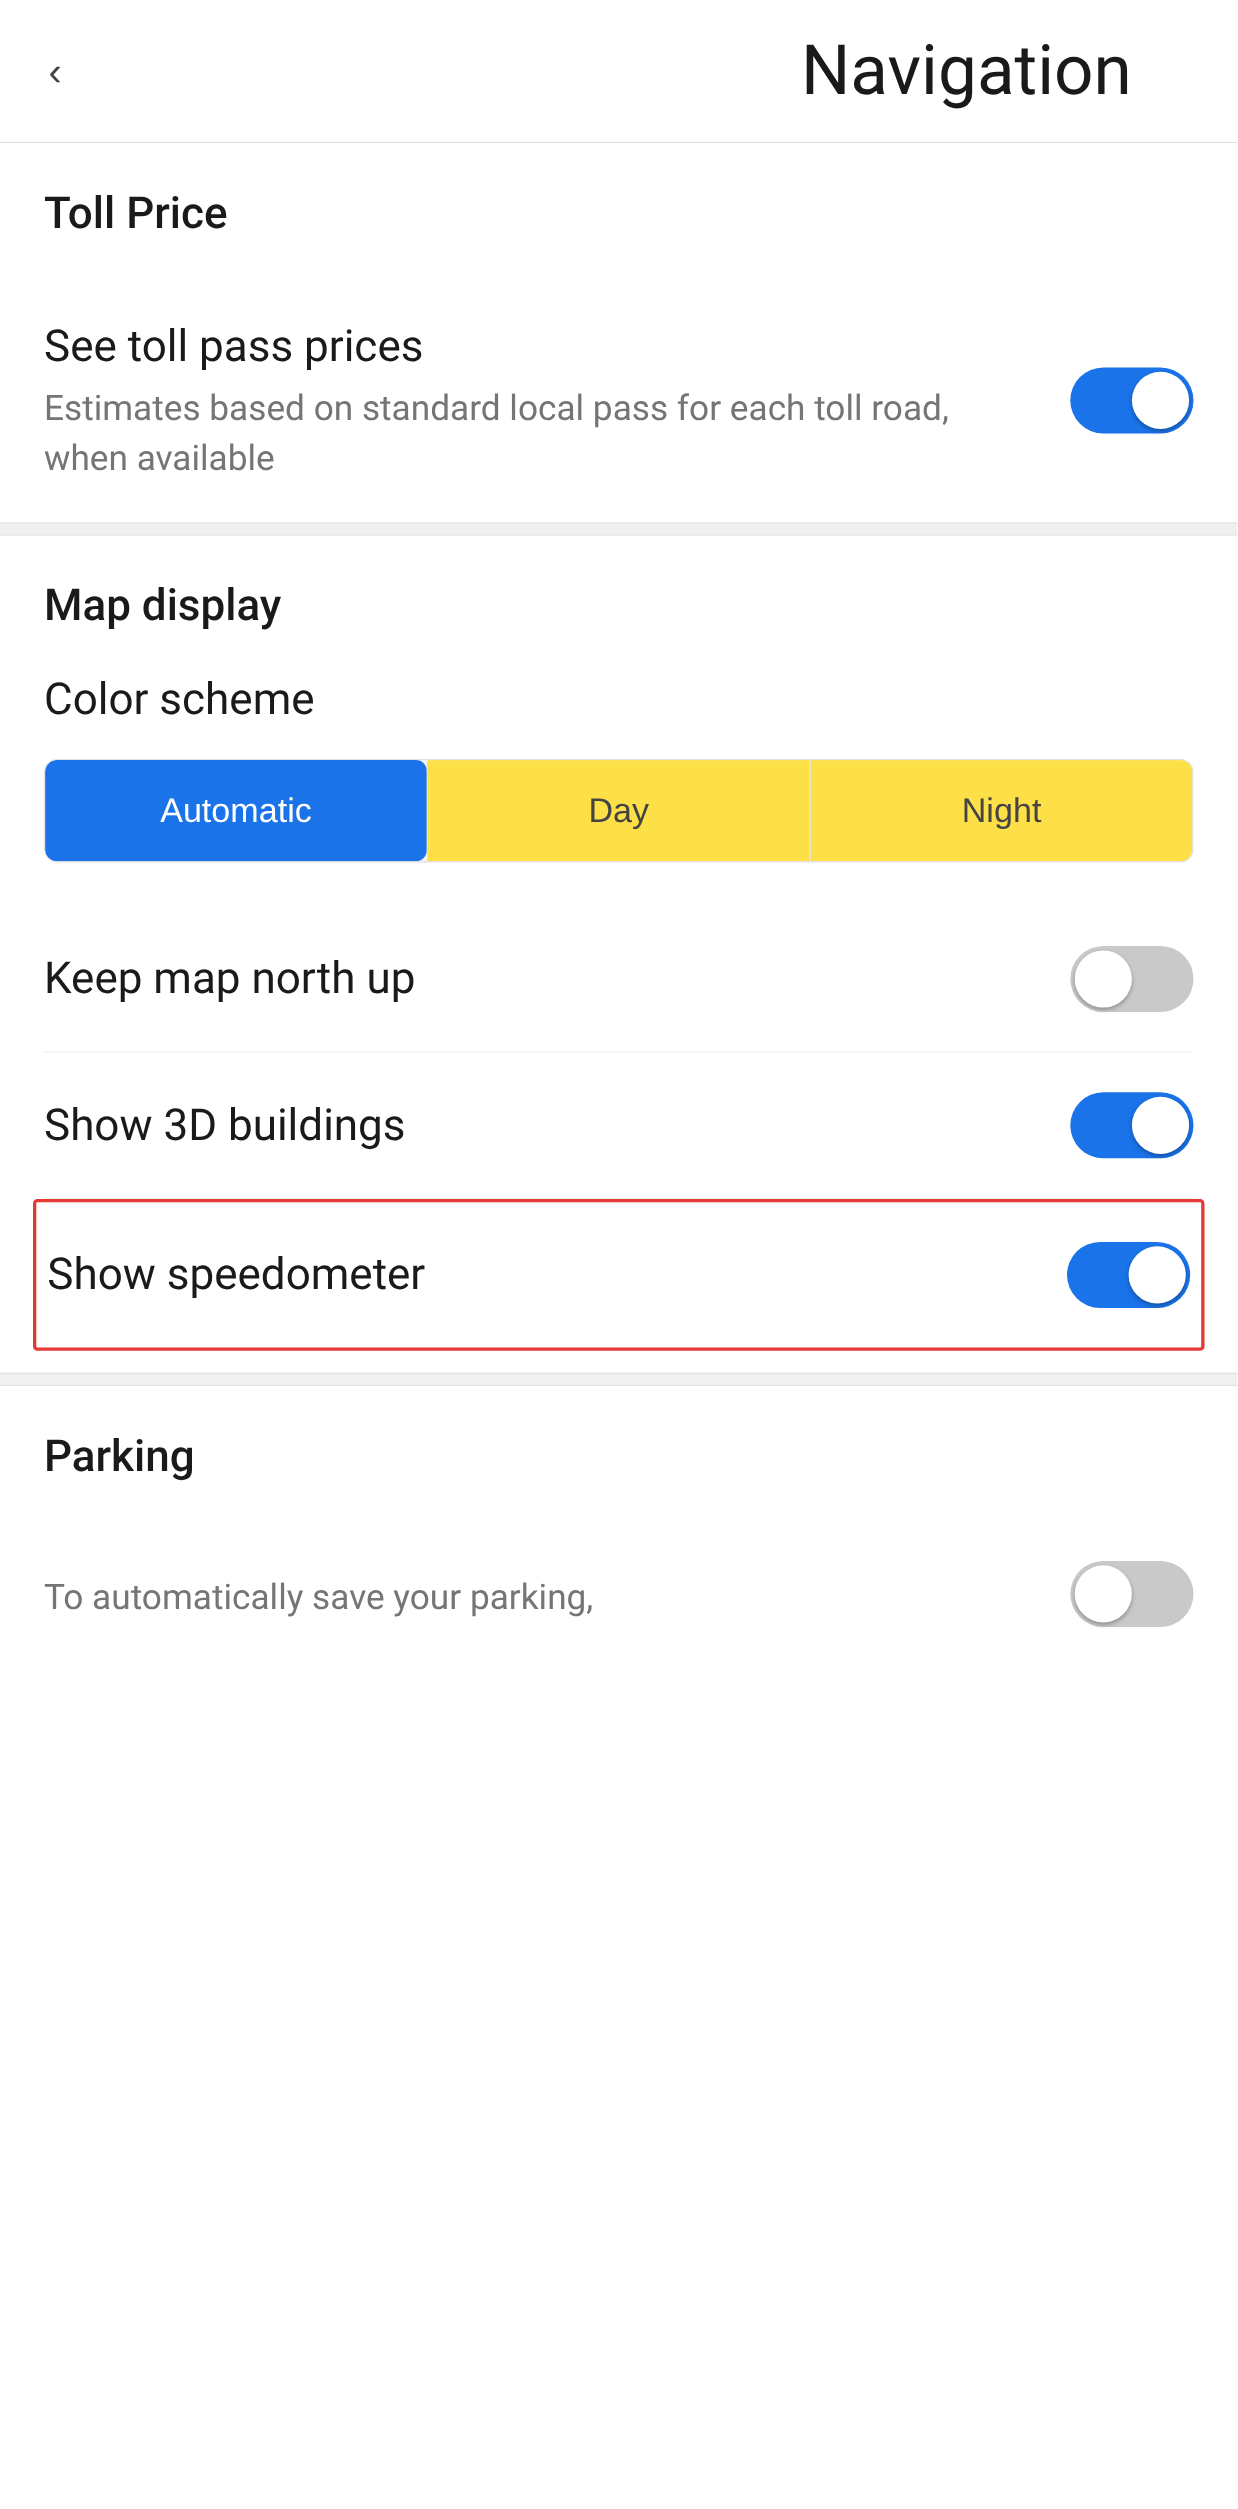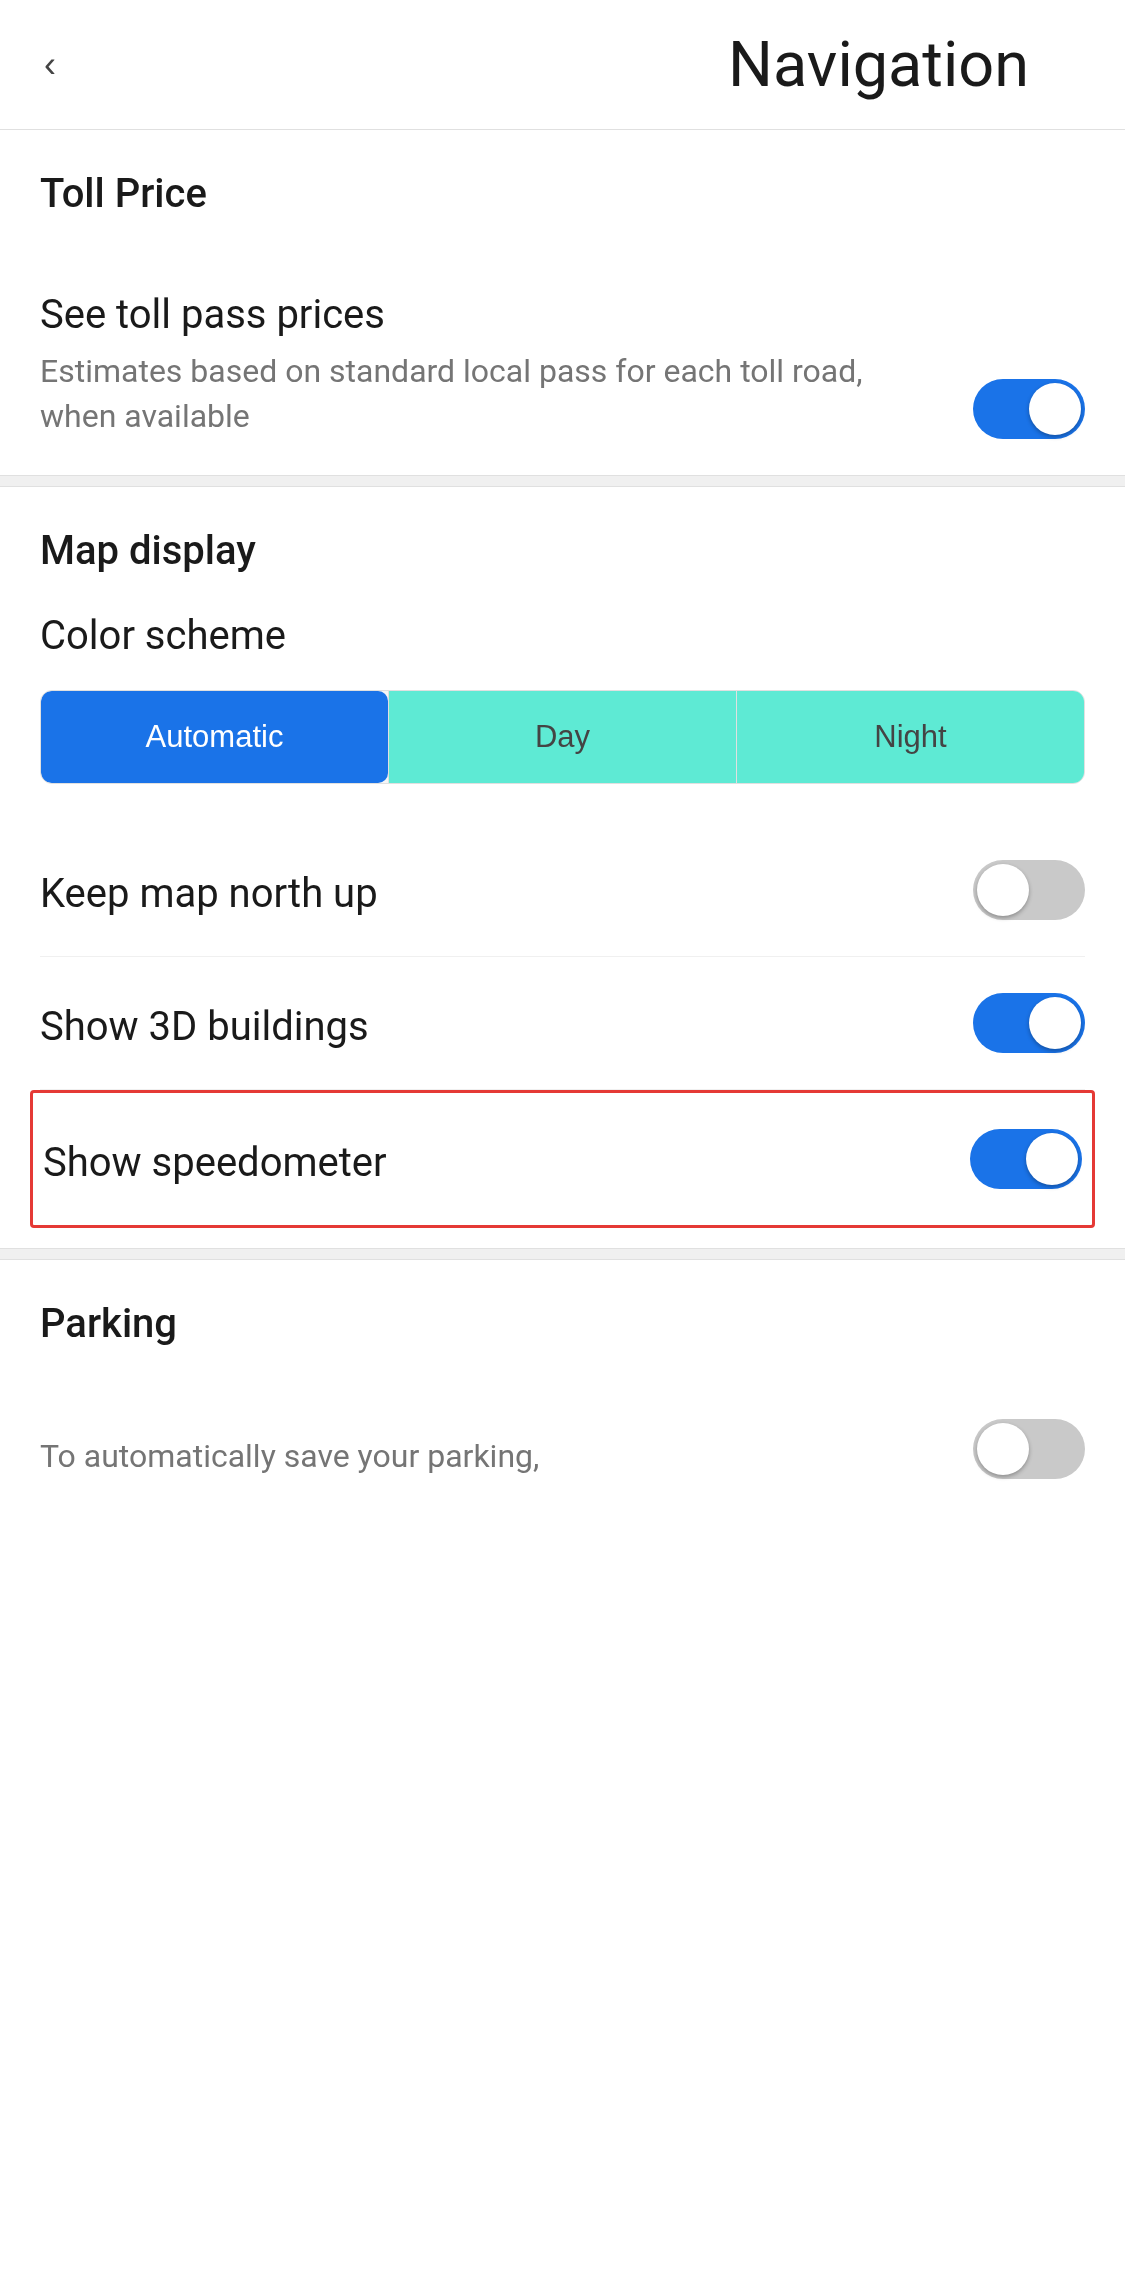--- a/index.html
+++ b/index.html
@@ -70,21 +70,21 @@
     .section-title {
       font-size: 40px;
       font-weight: 500;
       color: #1a1a1a;
       margin-bottom: 36px;
     }
 
     
     .setting-row {
       display: flex;
-      align-items: flex-end;
+      align-items: center;
       justify-content: space-between;
       padding: 36px 0;
       border-bottom: 1px solid #f0f0f0;
     }
 
     .setting-row:last-child {
       border-bottom: none;
     }
 
     .setting-row.highlighted {
@@ -189,21 +189,21 @@
     }
 
     .segment-option.active {
       background: #1a73e8;
       color: white;
       font-weight: 500;
       border-radius: 10px;
     }
 
     .segment-option:not(.active) {
-      background: #5eead4;
+      background: #fde047;
     }
 
     .segment-divider {
       width: 1px;
       background: #e0e0e0;
     }
 
     
     .parking-section {
       background: #ffffff;

